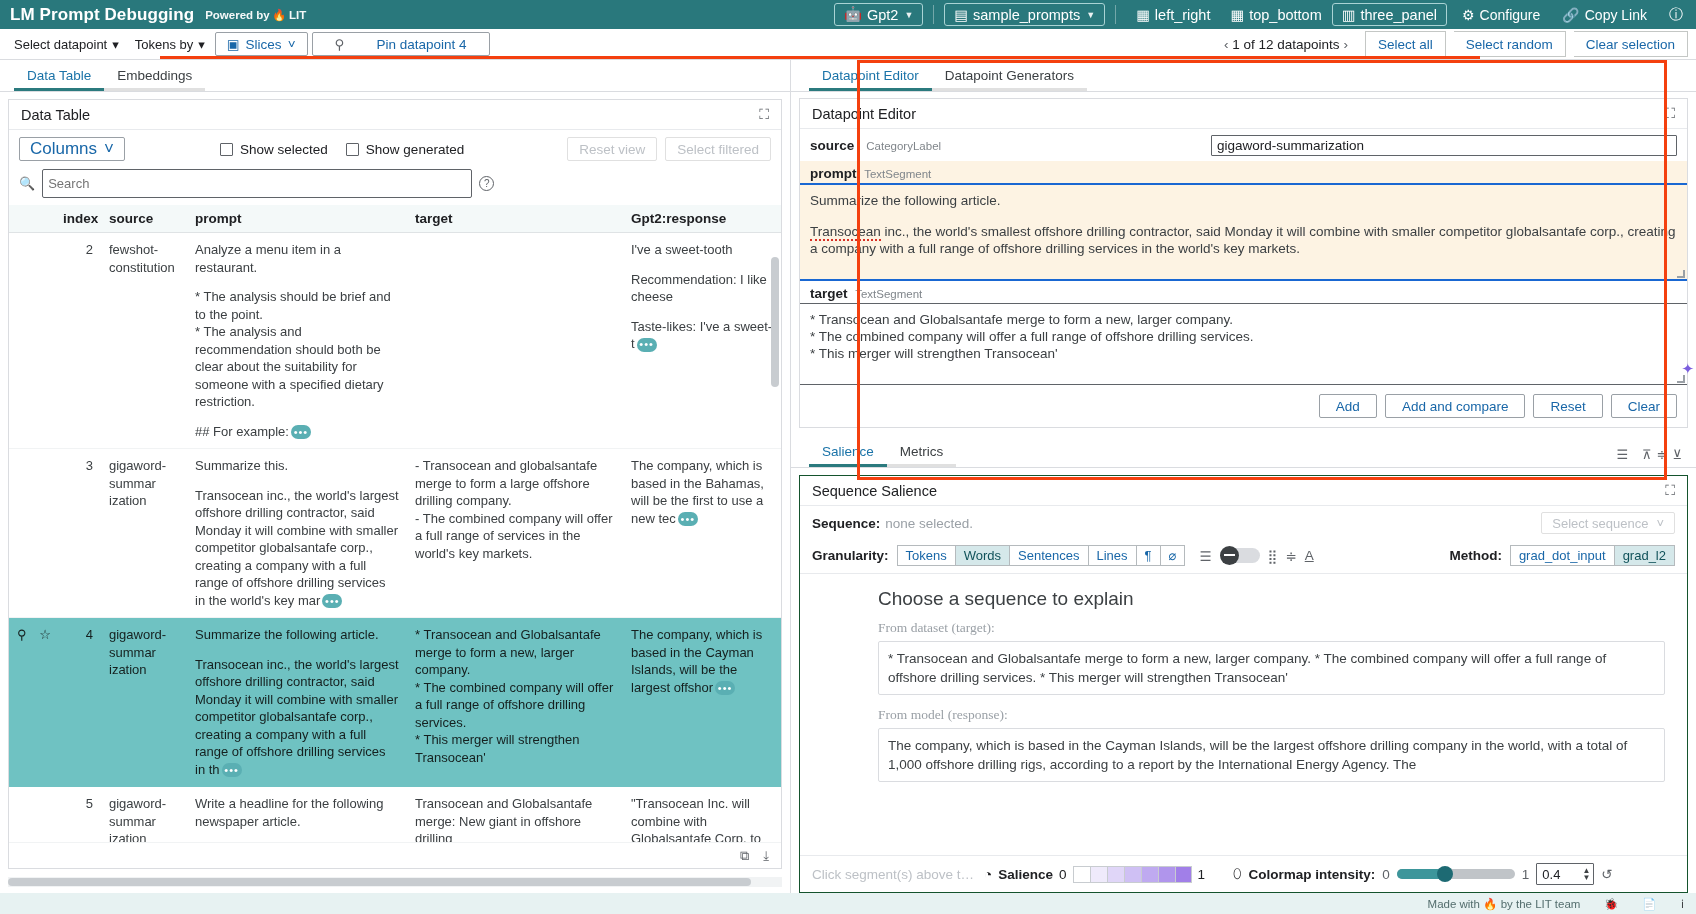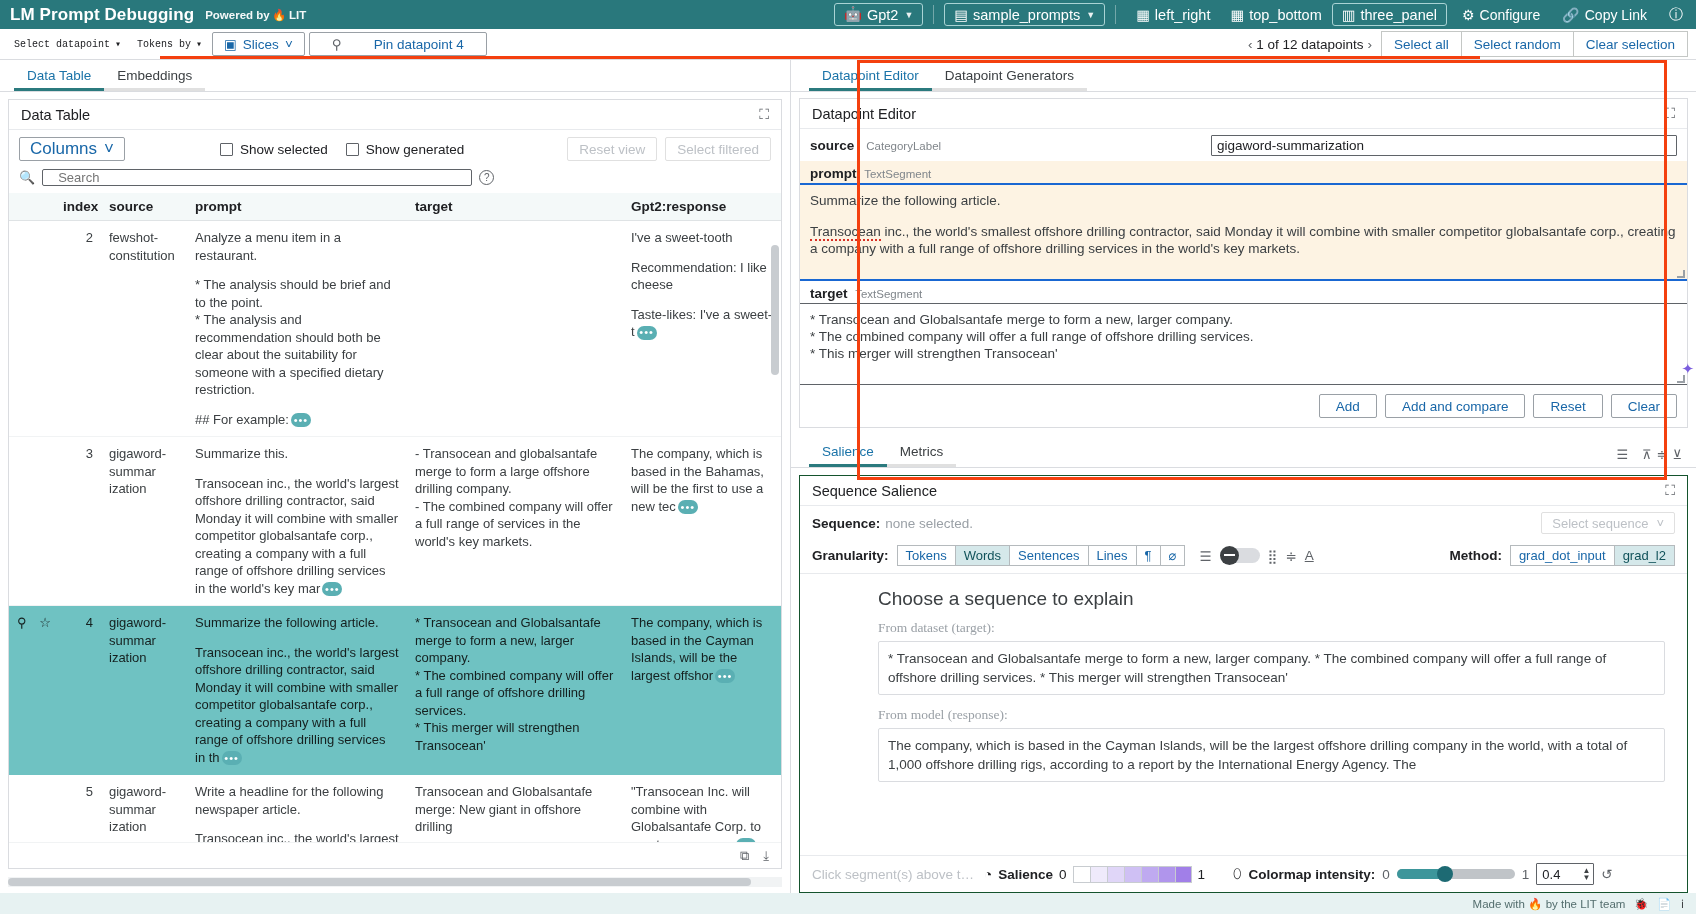--- a/index.html
+++ b/index.html
@@ -38,30 +38,30 @@
   .right-actions { display: flex; align-items: center; gap: 16px; margin-left: 12px; }
   .right-actions .chip { font-size: 14px; padding: 0 2px; }
 
   
   .toolbar2 {
     height: 31px; background: #fff; border-bottom: 1px solid #dadce0;
     display: flex; align-items: center; padding: 0 8px; flex: none; gap: 4px;
   }
   .t2-item {
     display: inline-flex; align-items: center; gap: 5px;
-    font-size: 10px; color: #202124; padding: 0 6px; height: 24px; cursor: pointer; font-family: Liberation Mono, monospace;
+    font-size: 13px; color: #202124; padding: 0 6px; height: 24px; cursor: pointer;
   }
   .t2-btn {
     display: inline-flex; align-items: center; justify-content: center; gap: 6px;
     height: 24px; padding: 0 11px; border: 1px solid #9aa0a6; border-radius: 2px;
     background: #fff; color: #1967a8; font-size: 13.5px; cursor: pointer;
   }
   .t2-btn.wide { min-width: 178px; }
   .t2-btn .pin { color: #5f6368; }
-  .t2-right { margin-left: auto; display: flex; align-items: center; gap: 0; }
+  .t2-right { margin-left: auto; display: flex; align-items: center; gap: 8px; }
   .dp-count { font-size: 13.5px; color: #202124; padding: 0 9px; white-space: nowrap; }
   .dp-count .arrow { color: #5f6368; }
   .sel-btn {
     height: 26px; padding: 0 12px; border: 1px solid #c4c7c5; border-left: none;
     background: #fff; color: #1967a8; font-size: 13.5px; cursor: pointer;
     display: inline-flex; align-items: center;
   }
   .sel-btn:first-of-type { border-left: 1px solid #c4c7c5; }
 
   
@@ -101,22 +101,22 @@
   .cbx { display: inline-flex; align-items: center; gap: 7px; font-size: 13.5px; cursor: pointer; }
   .box { width: 13px; height: 13px; border: 1.6px solid #5f6368; border-radius: 1px; display: inline-block; }
   .dt-right { margin-left: auto; display: flex; gap: 8px; }
   .ghost-btn {
     height: 24px; padding: 0 11px; border: 1px solid #e0e0e0; border-radius: 2px;
     background: #fff; color: #bdc1c6; font-size: 13.5px; cursor: default;
     display: inline-flex; align-items: center;
   }
   .search-row { display: flex; align-items: center; gap: 7px; padding: 3px 10px 7px 10px; flex: none; }
   .search-input {
-    flex: 0 0 430px; height: 17px; border: 1px solid #5f6368; border-radius: 2px;
-    font-size: 13px; padding: 0 15px; font-family: inherit; color: #000000; background: #fff;
+    flex: 0 0 430px; height: 29px; border: 1px solid #5f6368; border-radius: 2px;
+    font-size: 13px; padding: 0 5px; font-family: inherit; color: #000000; background: #fff;
   }
   .qmark { width: 15px; height: 15px; border: 1.3px solid #5f6368; border-radius: 50%;
     color: #5f6368; font-size: 10px; display: inline-flex; align-items: center;
     justify-content: center; cursor: pointer; }
 
   
   .table-wrap { flex: 1; overflow: hidden; position: relative; min-height: 0; }
   table.dt { width: 100%; border-collapse: collapse; table-layout: fixed; }
   table.dt thead th {
     background: #f4f9f9; color: #202124; font-weight: 600; font-size: 13.5px;
@@ -237,21 +237,21 @@
   .slider { width: 118px; height: 10px; border-radius: 5px; background: #c0c4c8; position: relative; }
   .slider .fill { position: absolute; left: 0; top: 0; height: 10px; width: 40%; background: #3d969b; border-radius: 5px; }
   .slider .knob2 { position: absolute; left: 34%; top: -3px; width: 16px; height: 16px;
     border-radius: 50%; background: #1d6a73; }
   .num-box { width: 58px; height: 22px; border: 1px solid #5f6368; border-radius: 1px;
     font-size: 13px; display: inline-flex; align-items: center; justify-content: space-between;
     padding: 0 3px 0 5px; }
   .num-box .spin { font-size: 8px; line-height: 7px; color: #3c4043; }
 
   .statusbar { height: 21px; background: #e7f2f2; display: flex; align-items: center;
-    justify-content: flex-end; gap: 9px; padding: 0 12px; font-size: 11.5px;
+    justify-content: flex-end; gap: 24px; padding: 0 12px; font-size: 11.5px;
     color: #546e6e; flex: none; }
   .sb-icon { color: #3c4043; }
 
   
   .sparkle { position: absolute; right: 2px; top: 360px; color: #7b5ede; font-size: 15px; }
 
   
   .annot { position: absolute; border: 3px solid #f4400f; pointer-events: none; }
   .annot-underline { position: absolute; height: 3px; background: #f4400f; pointer-events: none; }
 </style>

